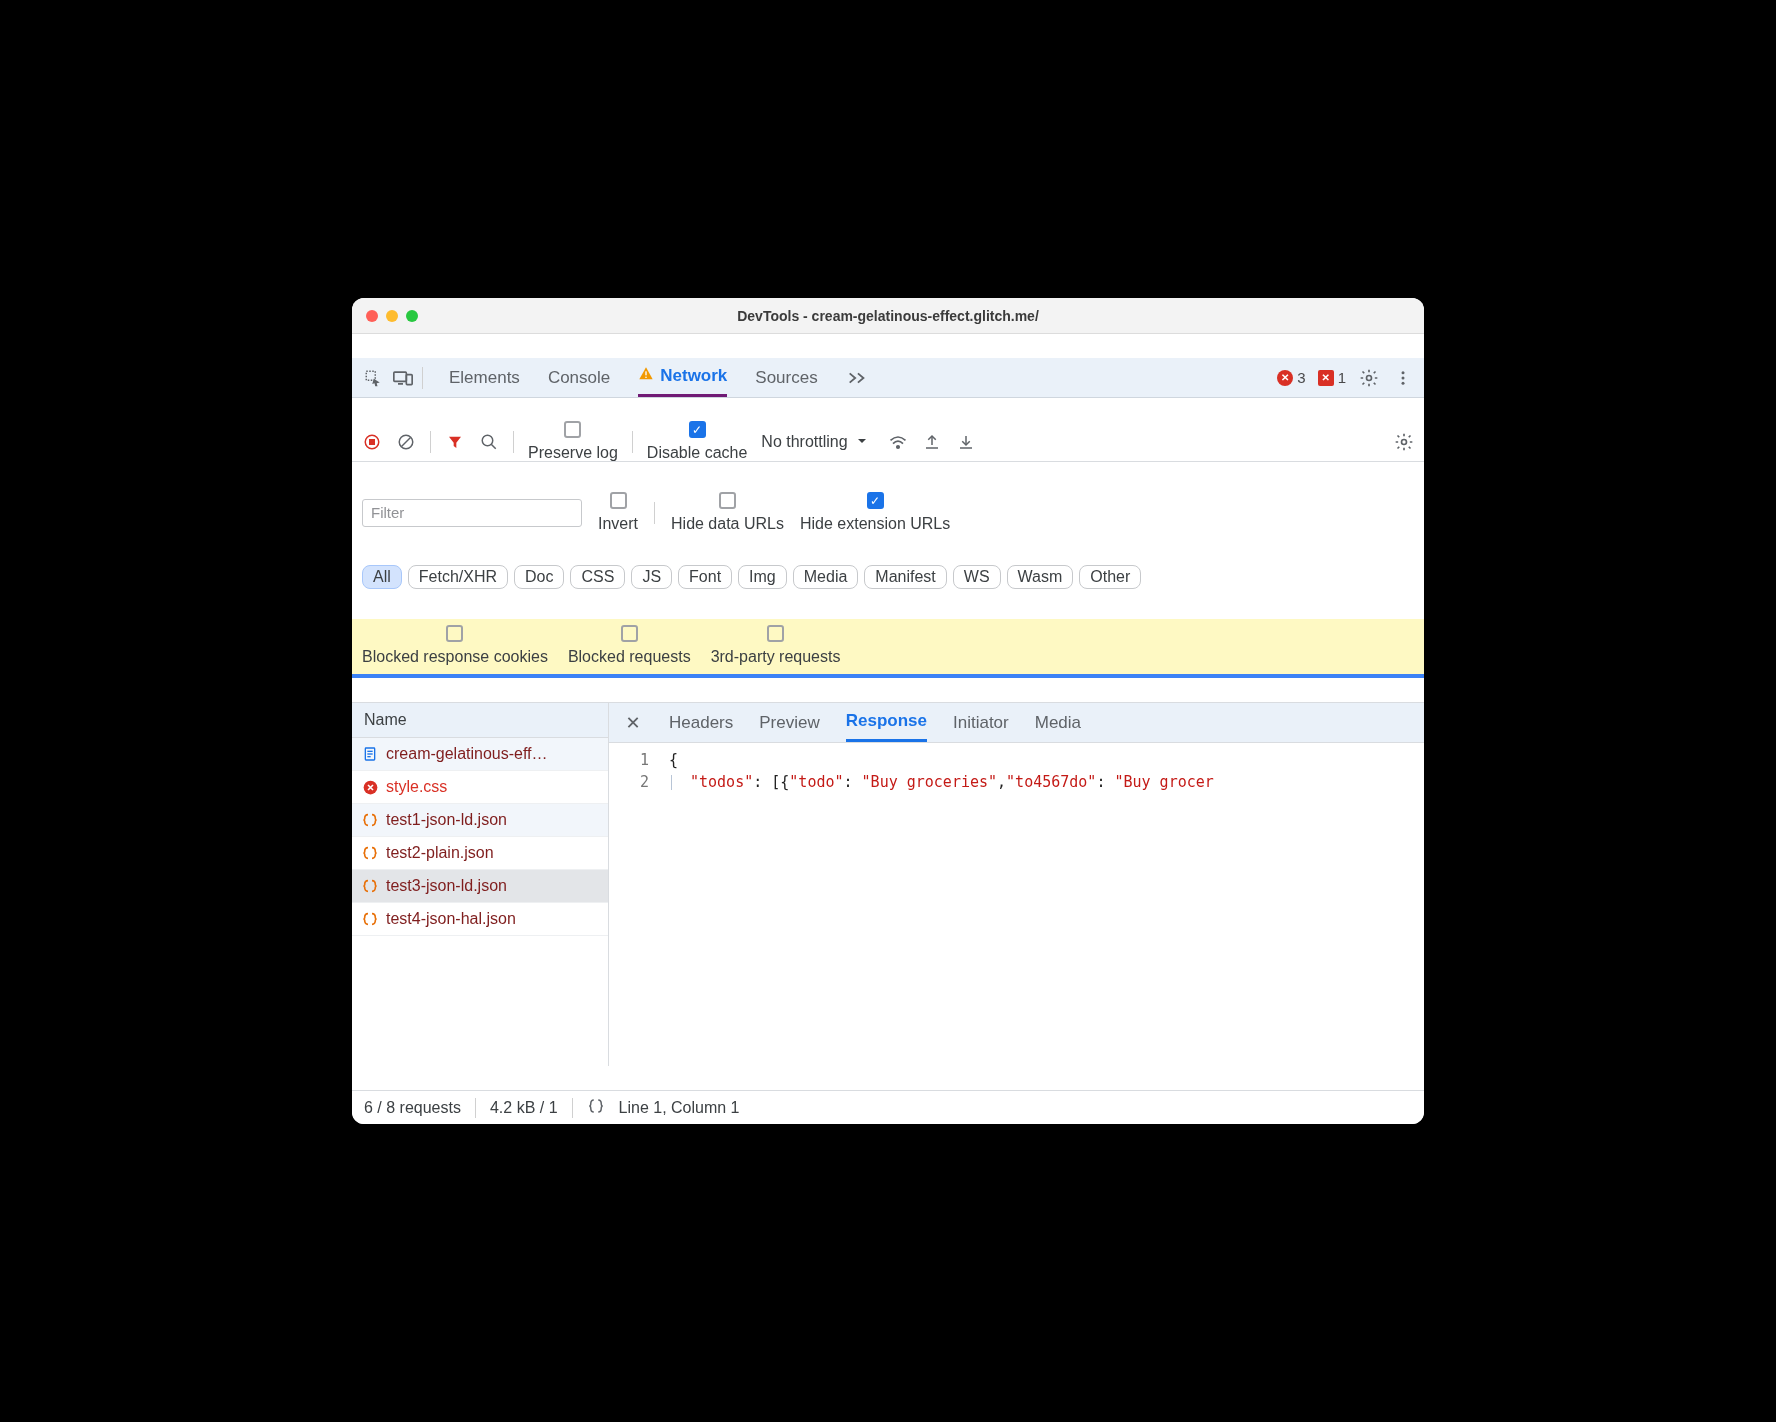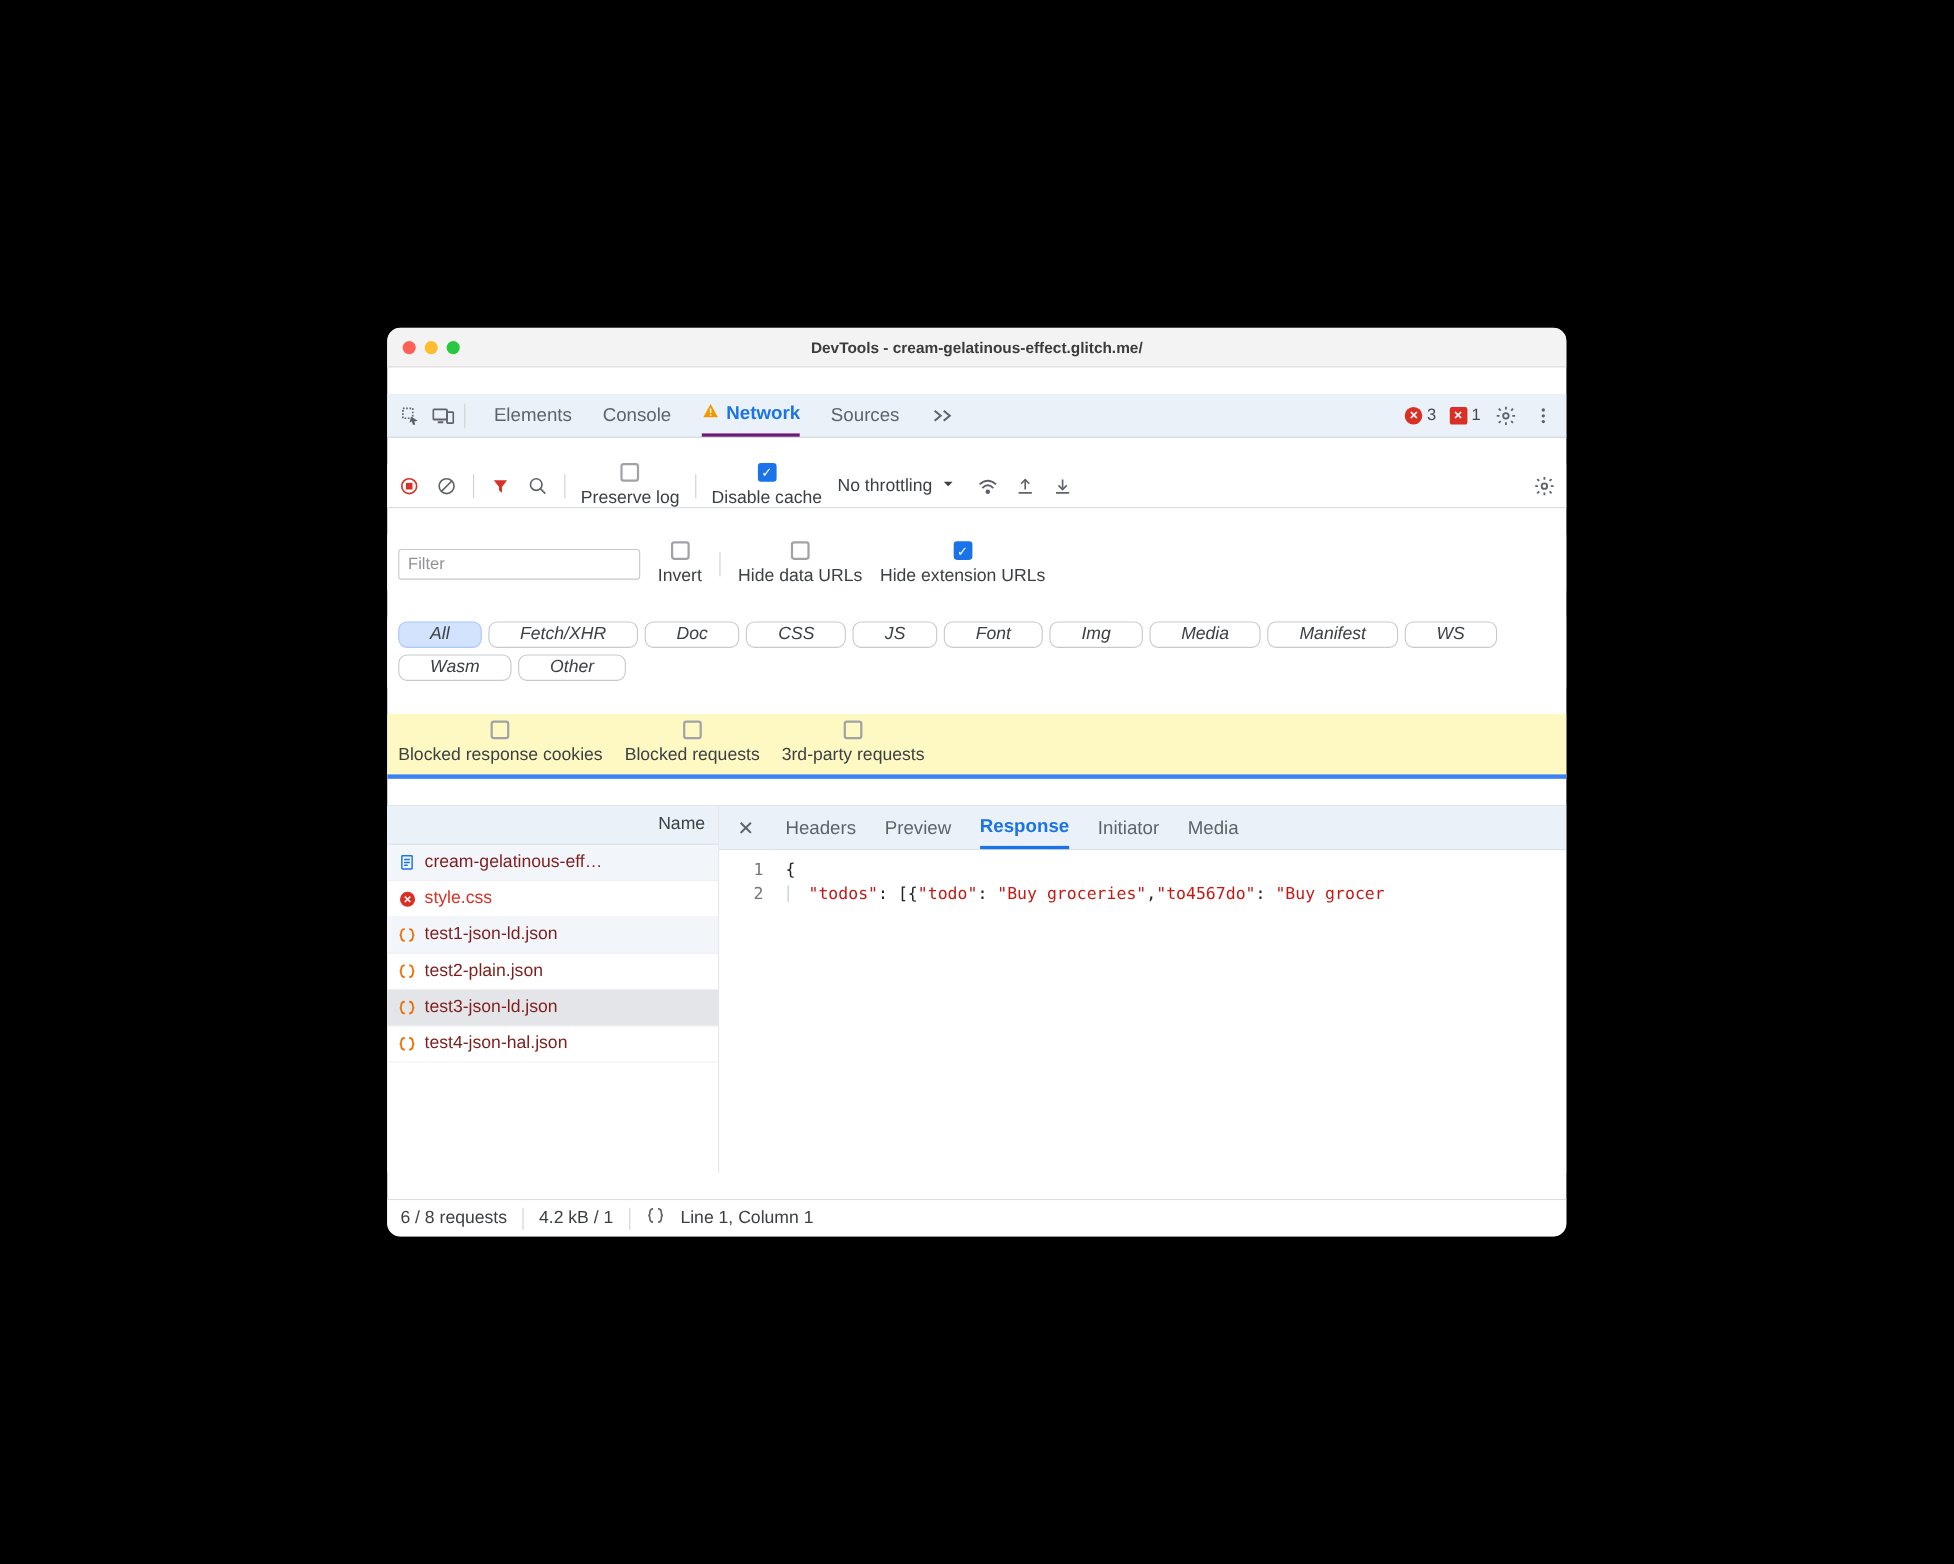--- a/index.html
+++ b/index.html
@@ -133,26 +133,25 @@
   .type-row {
     display: flex;
     gap: 6px;
     padding: 4px 10px 6px;
     background: #fff;
     flex-wrap: wrap;
   }
   .pill {
     border: 1px solid #c7c9cc;
     border-radius: 8px;
-    padding: 2px 28px;
+    padding: 2px 10px;
     font-size: 16px;
     color: #3c4043;
     cursor: pointer;
     background: #fff;
-    font-style: italic;
   }
   .pill.active {
     background: #d3e3fd;
     border-color: #a8c7fa;
   }
   
   .adv-row {
     display: flex;
     gap: 20px;
     padding: 6px 10px 8px;
@@ -161,26 +160,25 @@
   }
   
   .main {
     flex: 1;
     display: flex;
     min-height: 0;
     border-top: 1px solid #d9dce0;
   }
   
   .req-list {
-    width: 302px;
+    width: 257px;
     border-right: 1px solid #d9dce0;
     display: flex;
     flex-direction: column;
     background: #fff;
-    text-align: right;
   }
   .req-header {
     background: #eaf1f9;
     padding: 8px 12px;
     font-size: 16px;
     color: #3c4043;
     border-bottom: 1px solid #d9dce0;
   }
   .req-item {
     display: flex;

